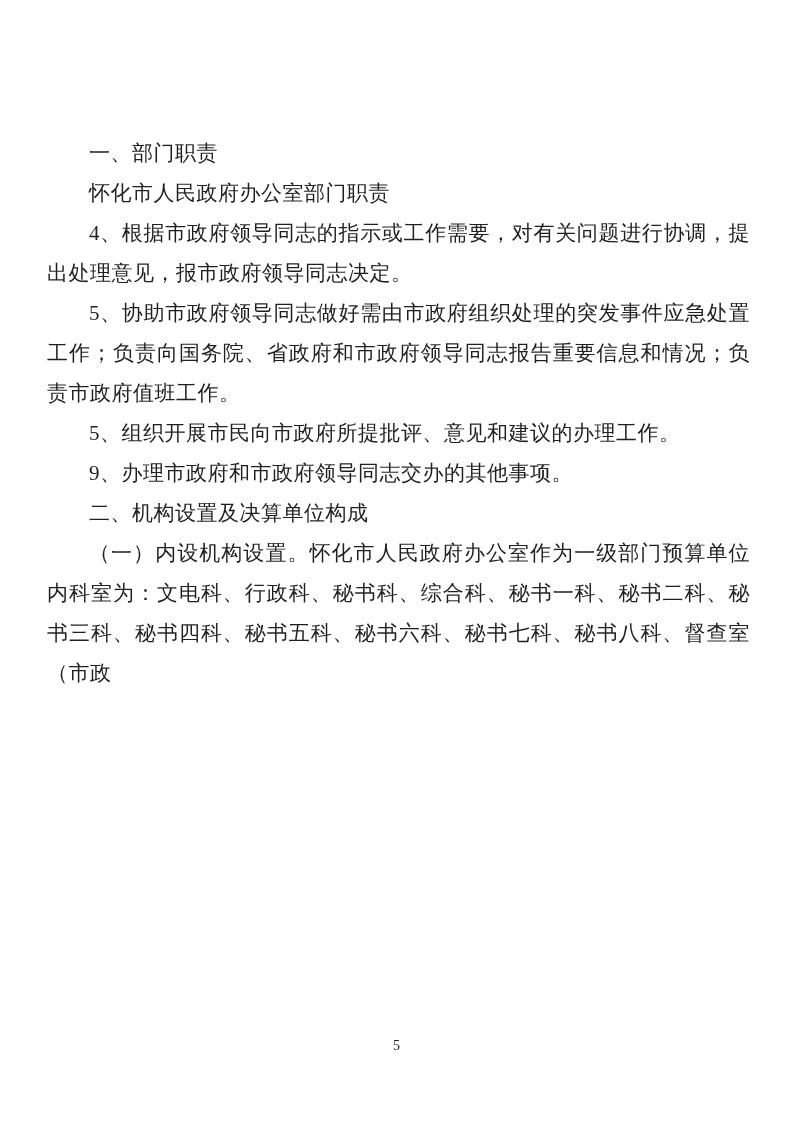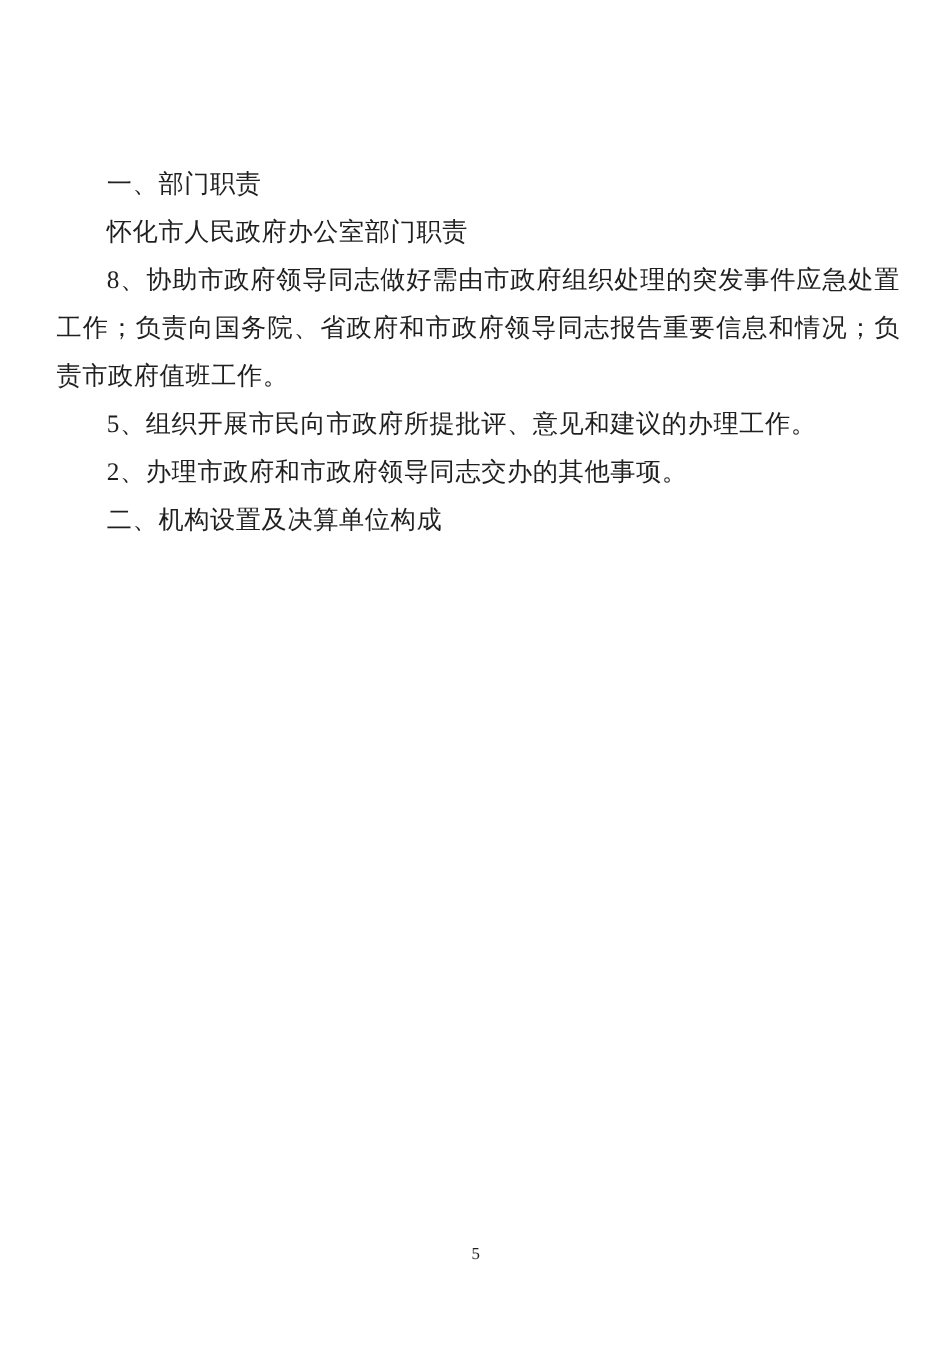--- a/index.html
+++ b/index.html
@@ -43,19 +43,21 @@
     color: #1f1f1f;
   }
 </style>
 </head>
 <body>
 
 <div class="page">
   <div class="content">
       <p class="para">一、部门职责</p>
       <p class="para">怀化市人民政府办公室部门职责</p>
-      <p class="para">8、协助市政府领导同志做好需由市政府组织处理的突发事件应急处置工作；负责向国务院、省政府和市政府领导同志报告重要信息和情况；负责市政府值班工作。</p>
+      <p class="para">4、根据市政府领导同志的指示或工作需要，对有关问题进行协调，提出处理意见，报市政府领导同志决定。</p>
+      <p class="para">5、协助市政府领导同志做好需由市政府组织处理的突发事件应急处置工作；负责向国务院、省政府和市政府领导同志报告重要信息和情况；负责市政府值班工作。</p>
       <p class="para">5、组织开展市民向市政府所提批评、意见和建议的办理工作。</p>
-      <p class="para">2、办理市政府和市政府领导同志交办的其他事项。</p>
+      <p class="para">9、办理市政府和市政府领导同志交办的其他事项。</p>
       <p class="para">二、机构设置及决算单位构成</p>
+      <p class="para">（一）内设机构设置。怀化市人民政府办公室作为一级部门预算单位内科室为：文电科、行政科、秘书科、综合科、秘书一科、秘书二科、秘书三科、秘书四科、秘书五科、秘书六科、秘书七科、秘书八科、督查室（市政</p>
     </div>
   <div class="page-number">5</div>
 </div>
 
 </body></html>

